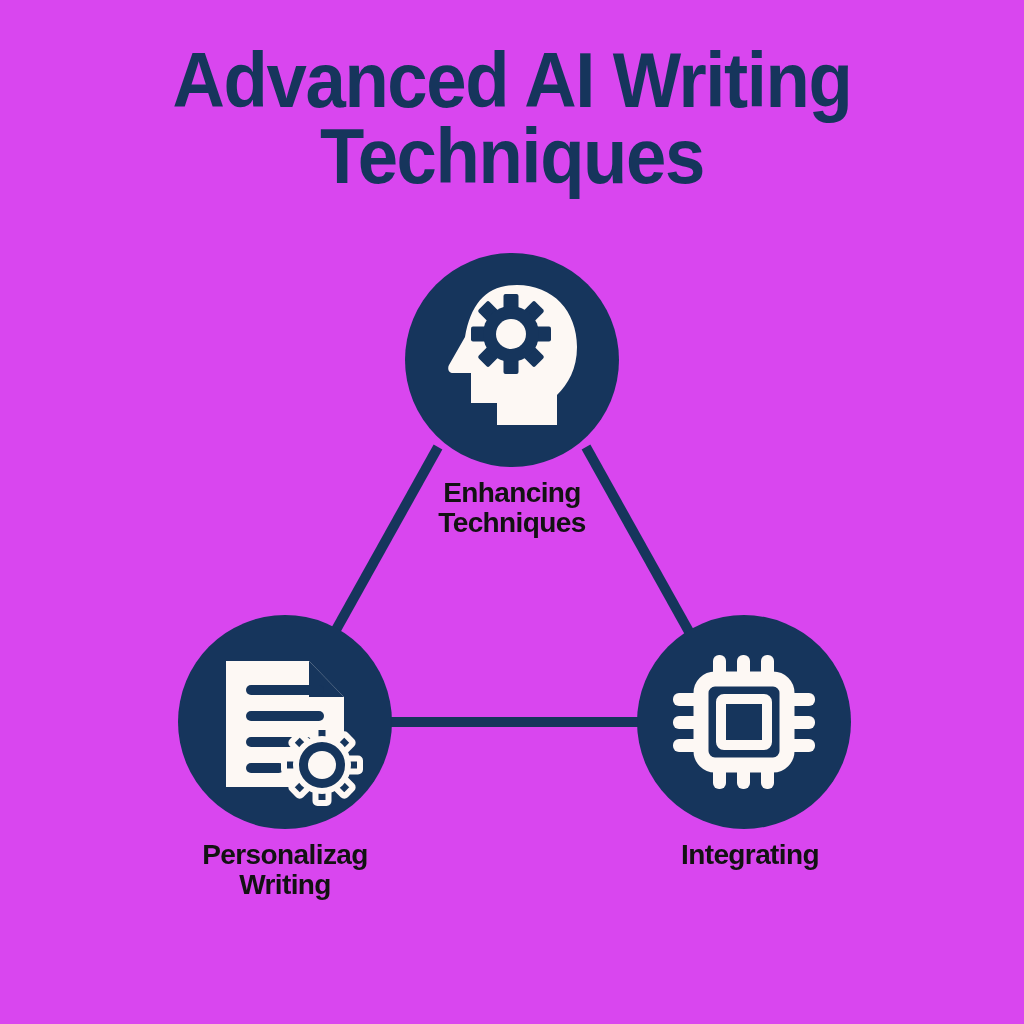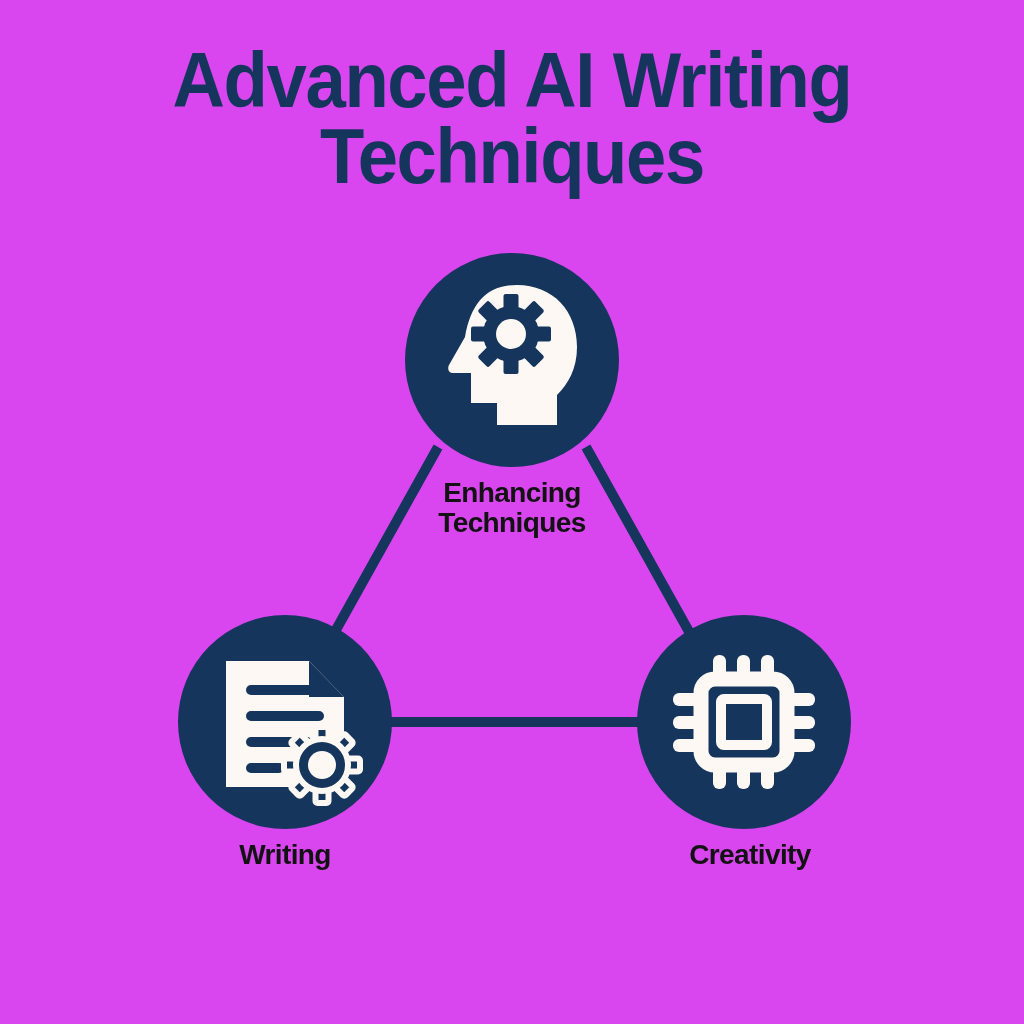--- a/index.html
+++ b/index.html
@@ -229,21 +229,22 @@
         <rect x="84" y="84" width="46" height="46" rx="3" fill="none" stroke="#fdf8f4" stroke-width="10"></rect>
       </svg>
     </div>
 
     <div class="node-label" id="label-creativity">
       <span class="lline">Enhancing</span>
       <span class="lline">Techniques</span>
     </div>
 
     <div class="node-label" id="label-personalization">
+      <span class="lline">Personalizag</span>
       <span class="lline">Writing</span>
     </div>
 
     <div class="node-label" id="label-seo">
-      <span class="lline">Creativity</span>
+      <span class="lline">Integrating</span>
     </div>
 
   </div>
 </div>
 
 </body></html>

